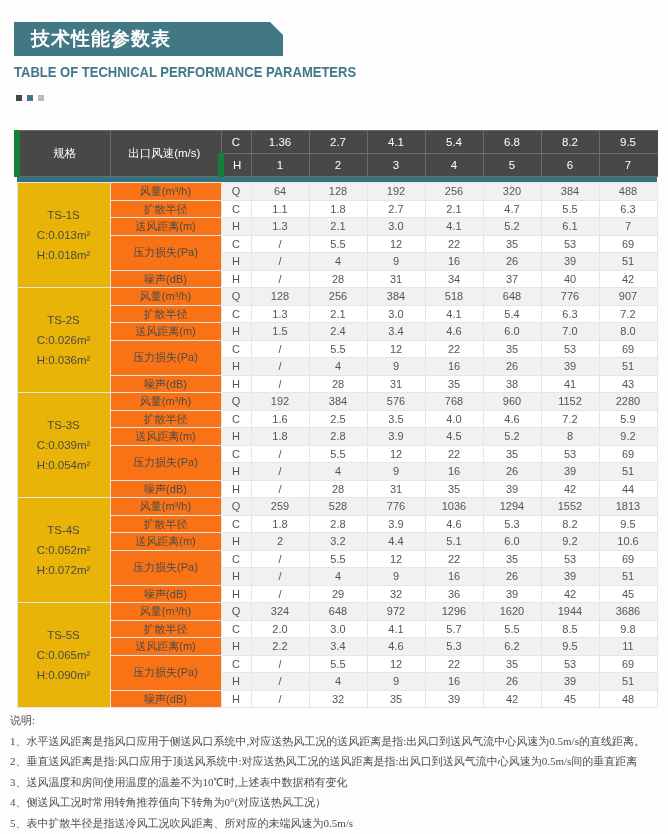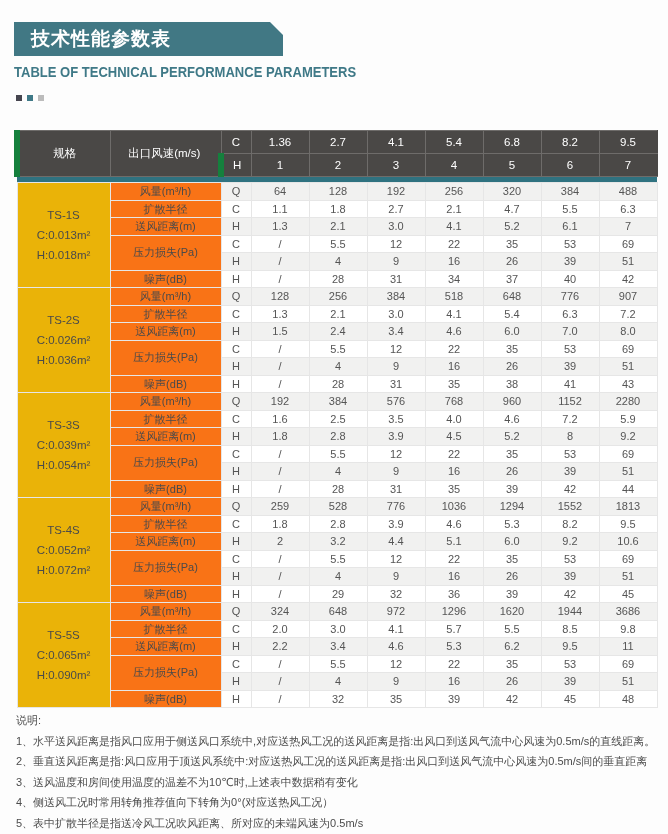--- a/index.html
+++ b/index.html
@@ -48,21 +48,21 @@
     height:16.5px;padding:0;line-height:1.1;
   }
   tbody td.spec{
     background:#eab308;color:#4a4a4a;font-size:11.5px;line-height:1.75;
     vertical-align:middle;
   }
   tbody td.plabel{background:#f97316;color:#4a4a4a;}
   tbody tr.g td.key,tbody tr.g td.val{background:#f1f1f0;}
 
   
-  .notes{position:absolute;left:16px;top:710px;width:648px;}
+  .notes{position:absolute;left:10px;top:710px;width:648px;font-family:Liberation Serif, serif;}
   .notes div{
     font-size:11px;line-height:20.5px;color:#4c4c4c;white-space:nowrap;
   }
 </style>
 </head>
 <body>
 
 <div class="banner">
   <span class="cn">技术性能参数表</span>
 </div>

